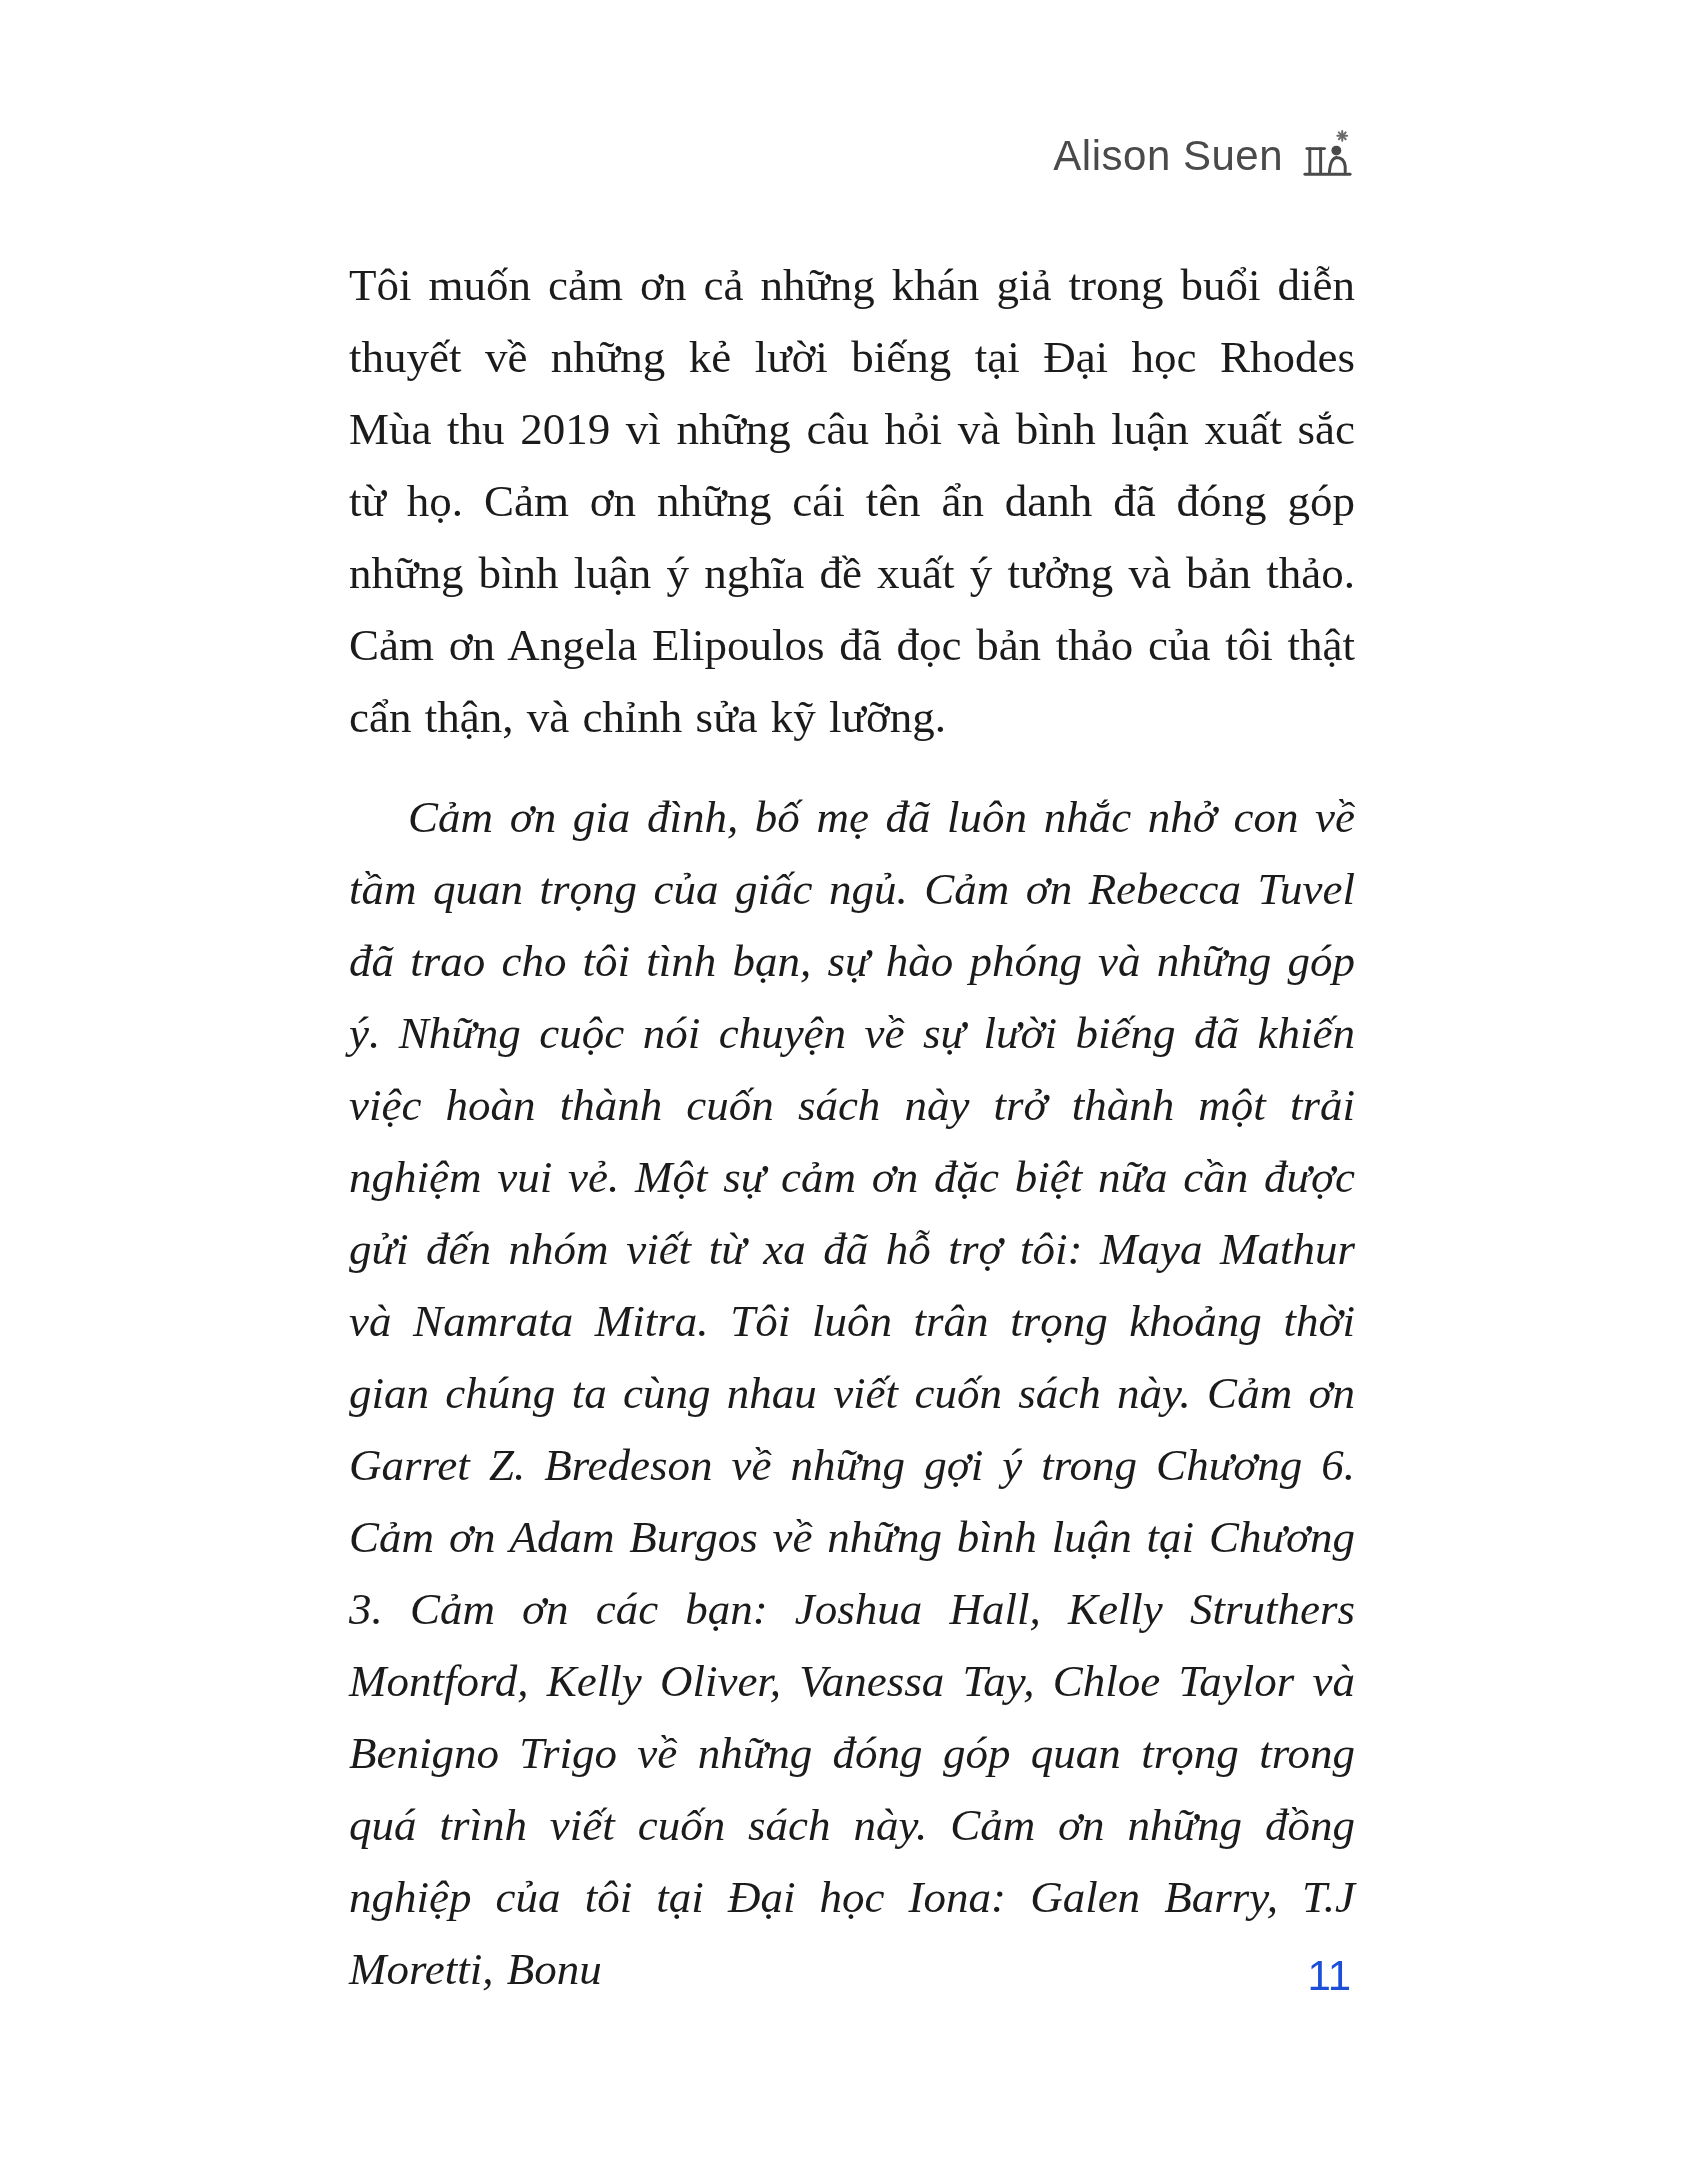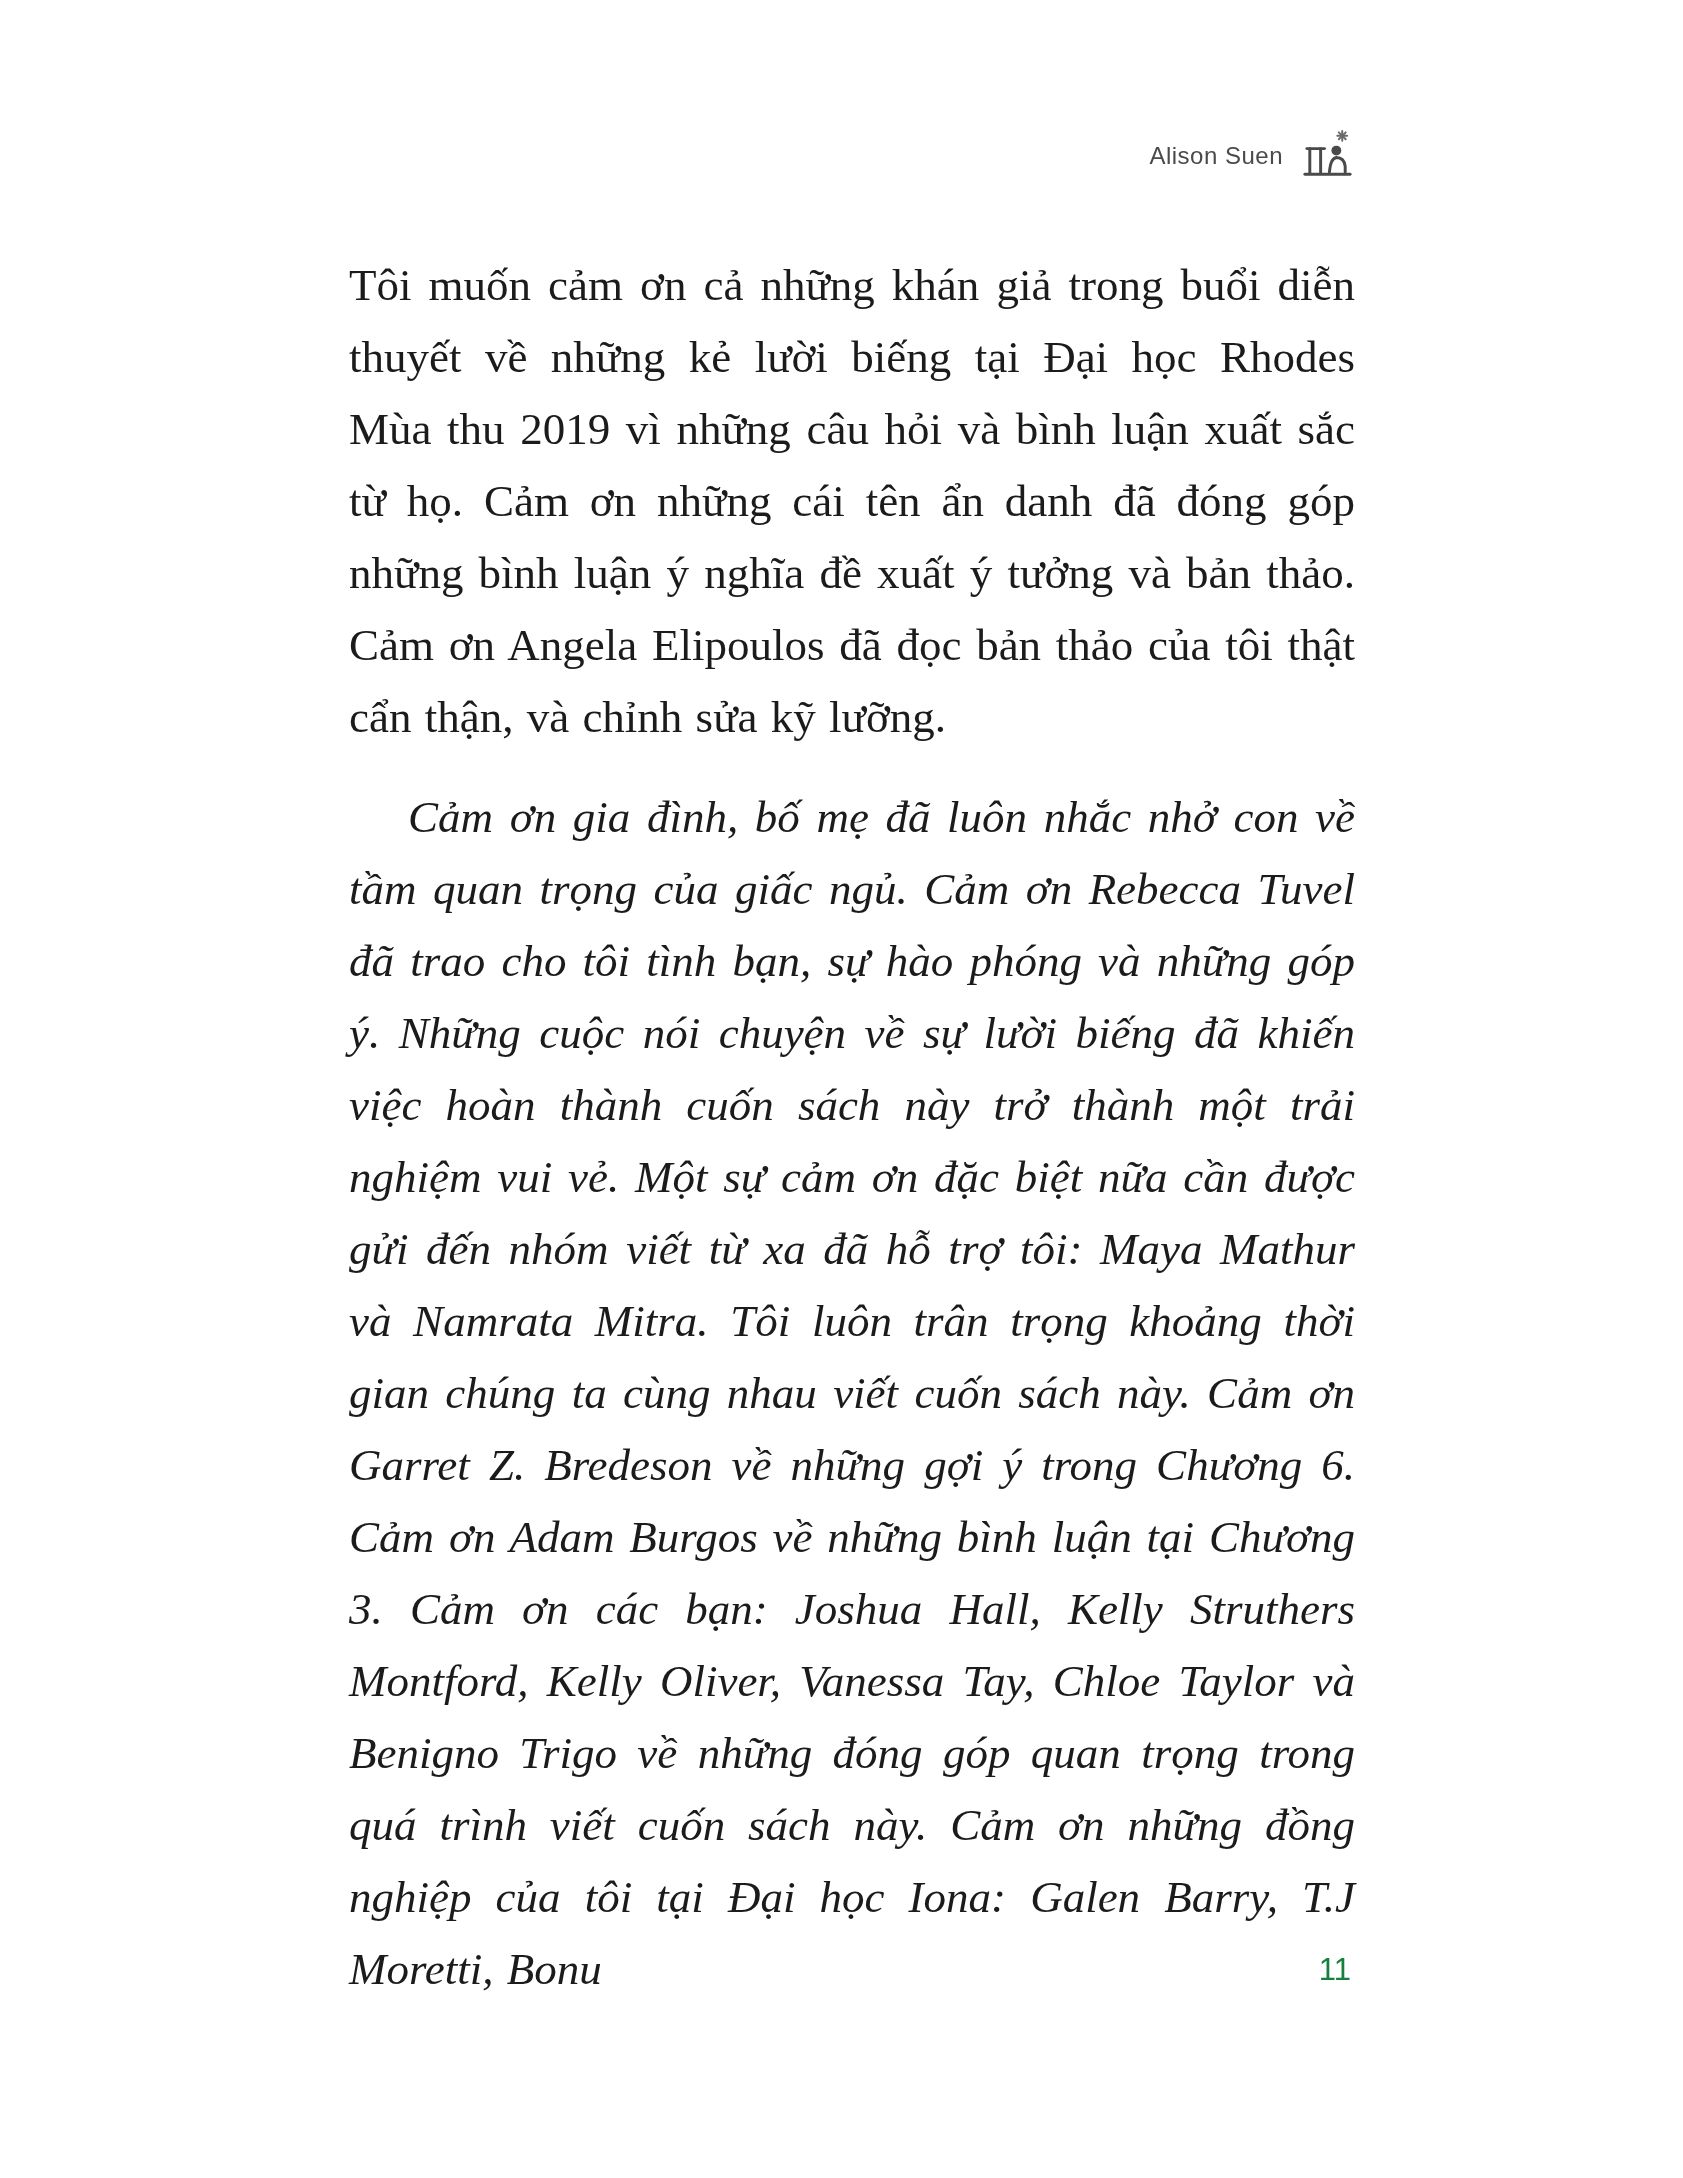--- a/index.html
+++ b/index.html
@@ -19,21 +19,21 @@
   .header {
     position: absolute;
     top: 127px;
     right: 327px;
     display: flex;
     align-items: center;
     gap: 16px;
   }
   .author-name {
     font-family: "Liberation Sans", sans-serif;
-    font-size: 24px;
+    font-size: 42px;
     font-weight: 400;
     color: #4a4a4a;
     letter-spacing: 0.5px;
   }
   .logo {
     width: 57px;
     height: 57px;
     display: inline-block;
   }
   .logo svg {
@@ -56,22 +56,22 @@
   }
   .content p.indented {
     text-indent: 59px;
     font-style: italic;
   }
   .page-number {
     position: absolute;
     top: 1952px;
     right: 332px;
     font-family: "Liberation Sans", sans-serif;
-    font-size: 31px;
-    color: #15803d;
+    font-size: 42px;
+    color: #1d4ed8;
   }
 </style>
 </head>
 <body>
 
 <div class="page">
 
   <div class="header">
     <span class="author-name">Alison Suen</span>
     <span class="logo">

